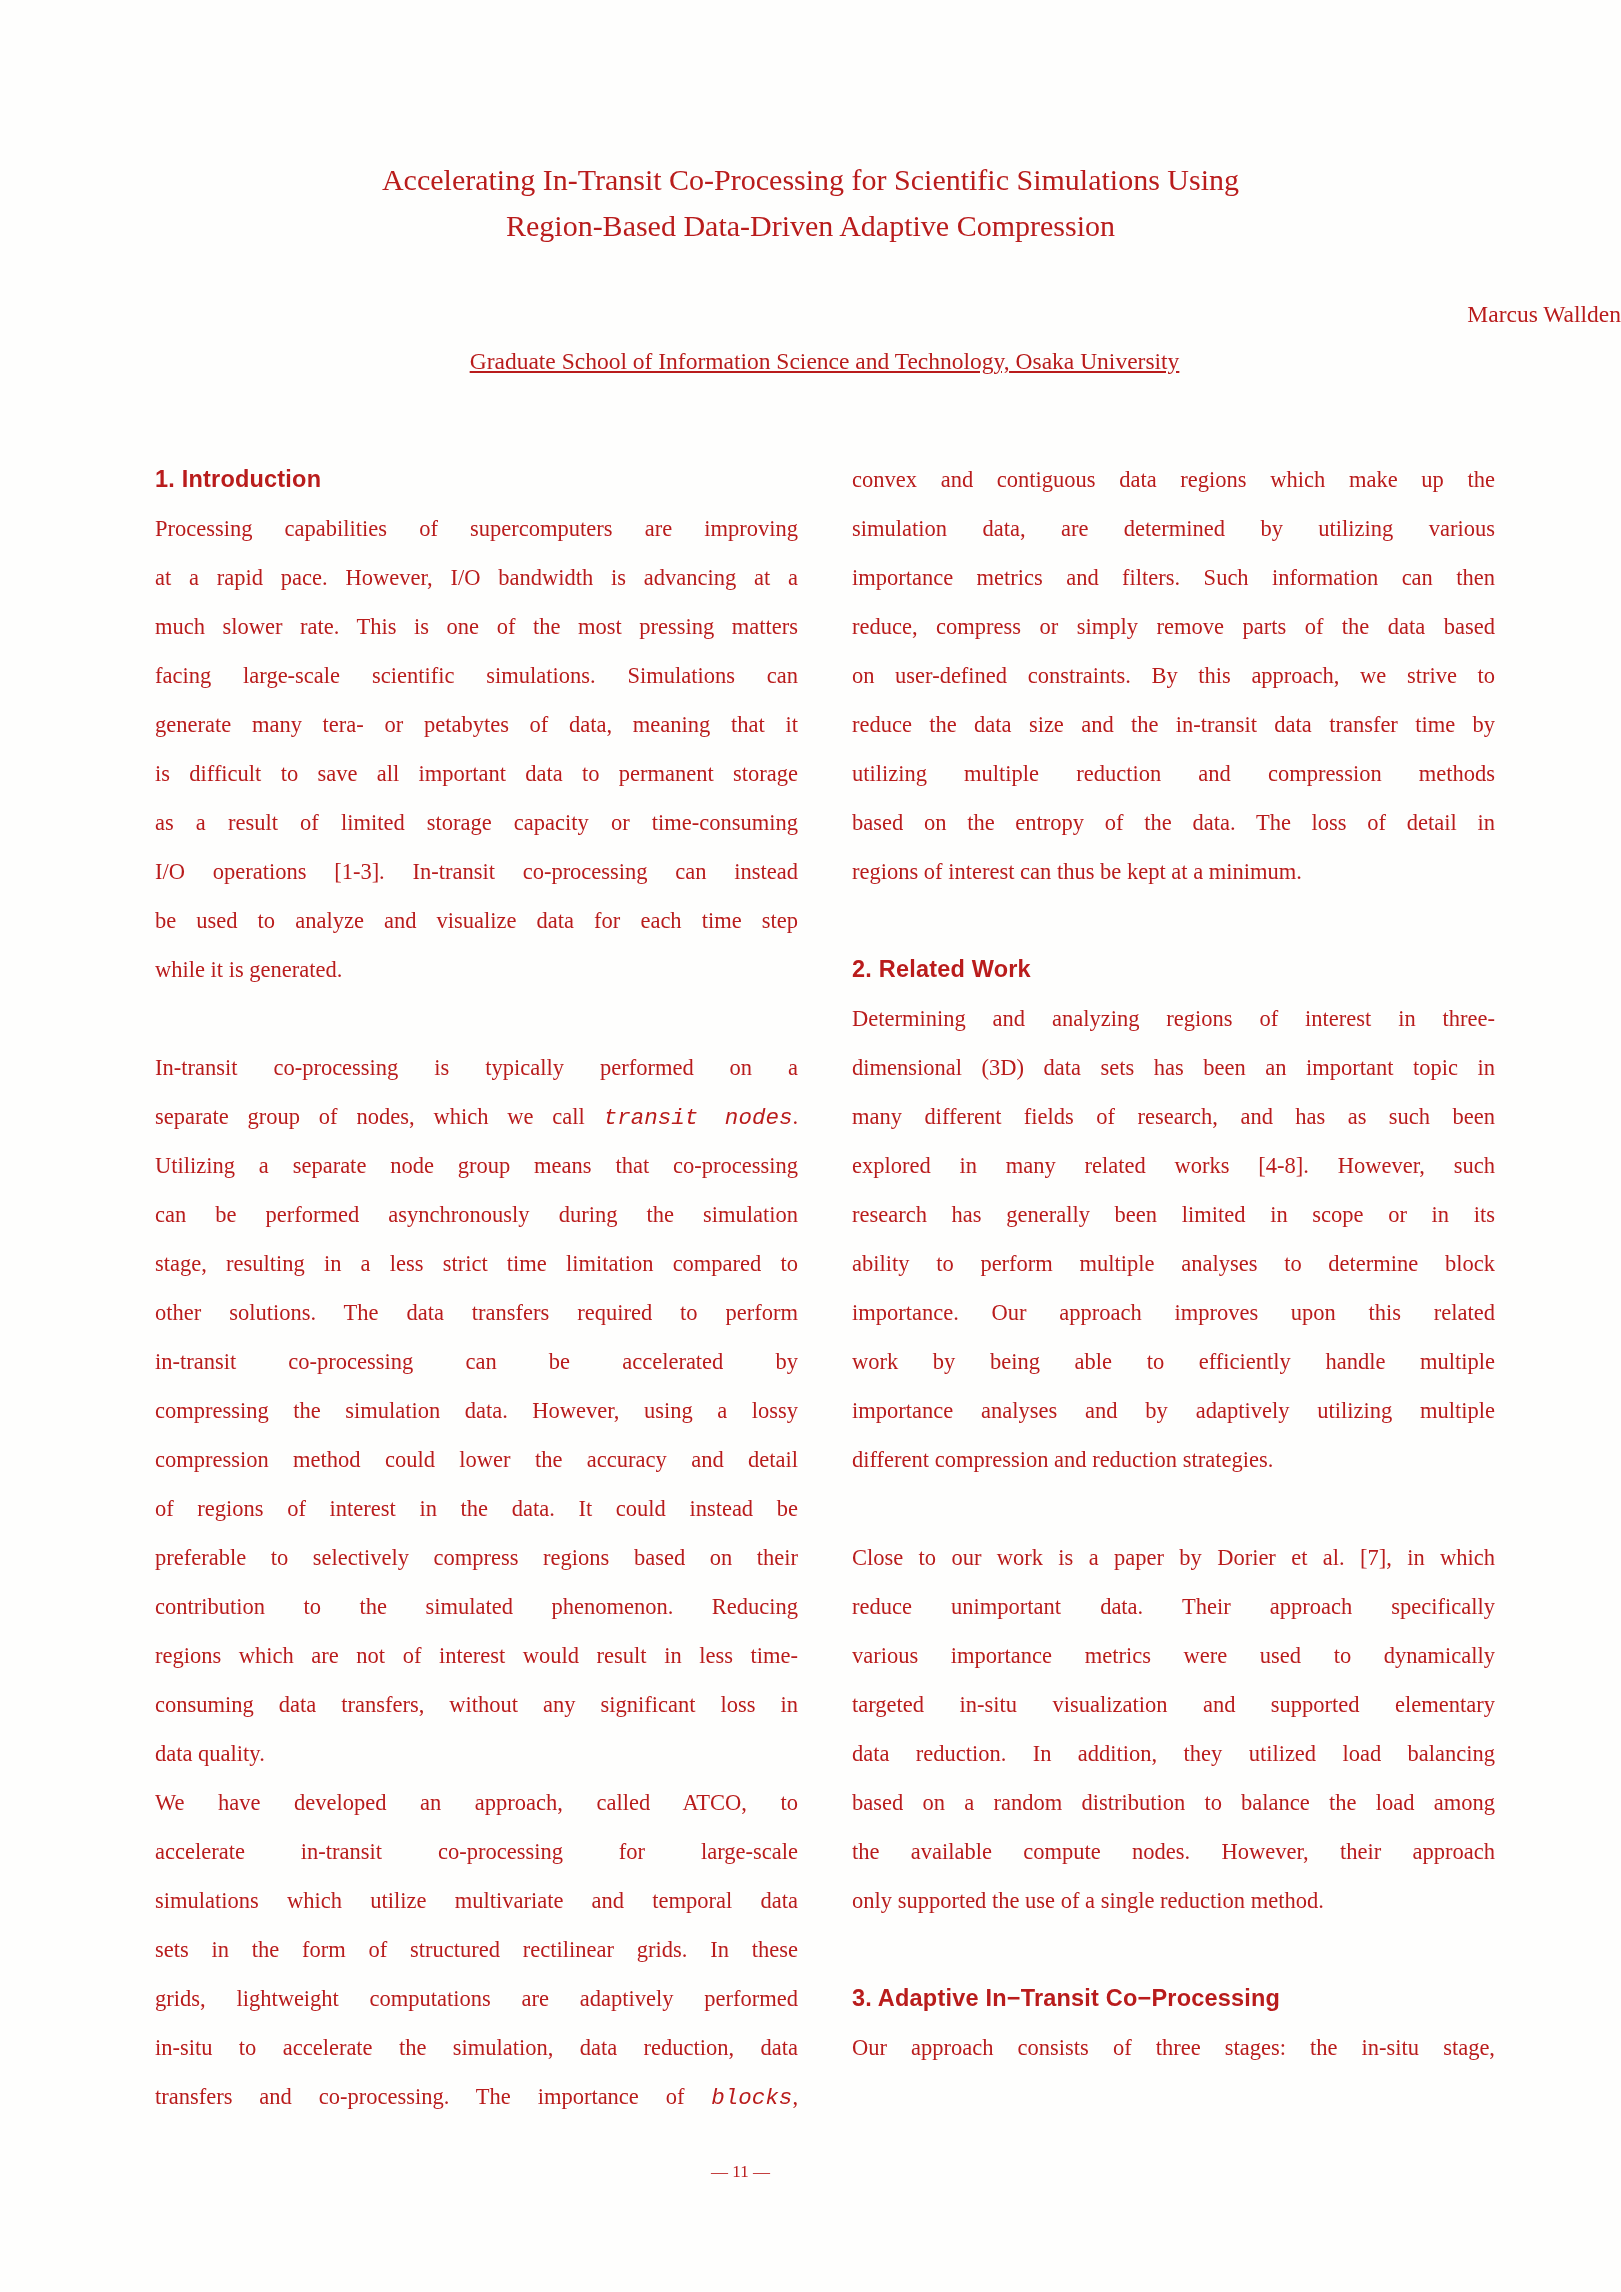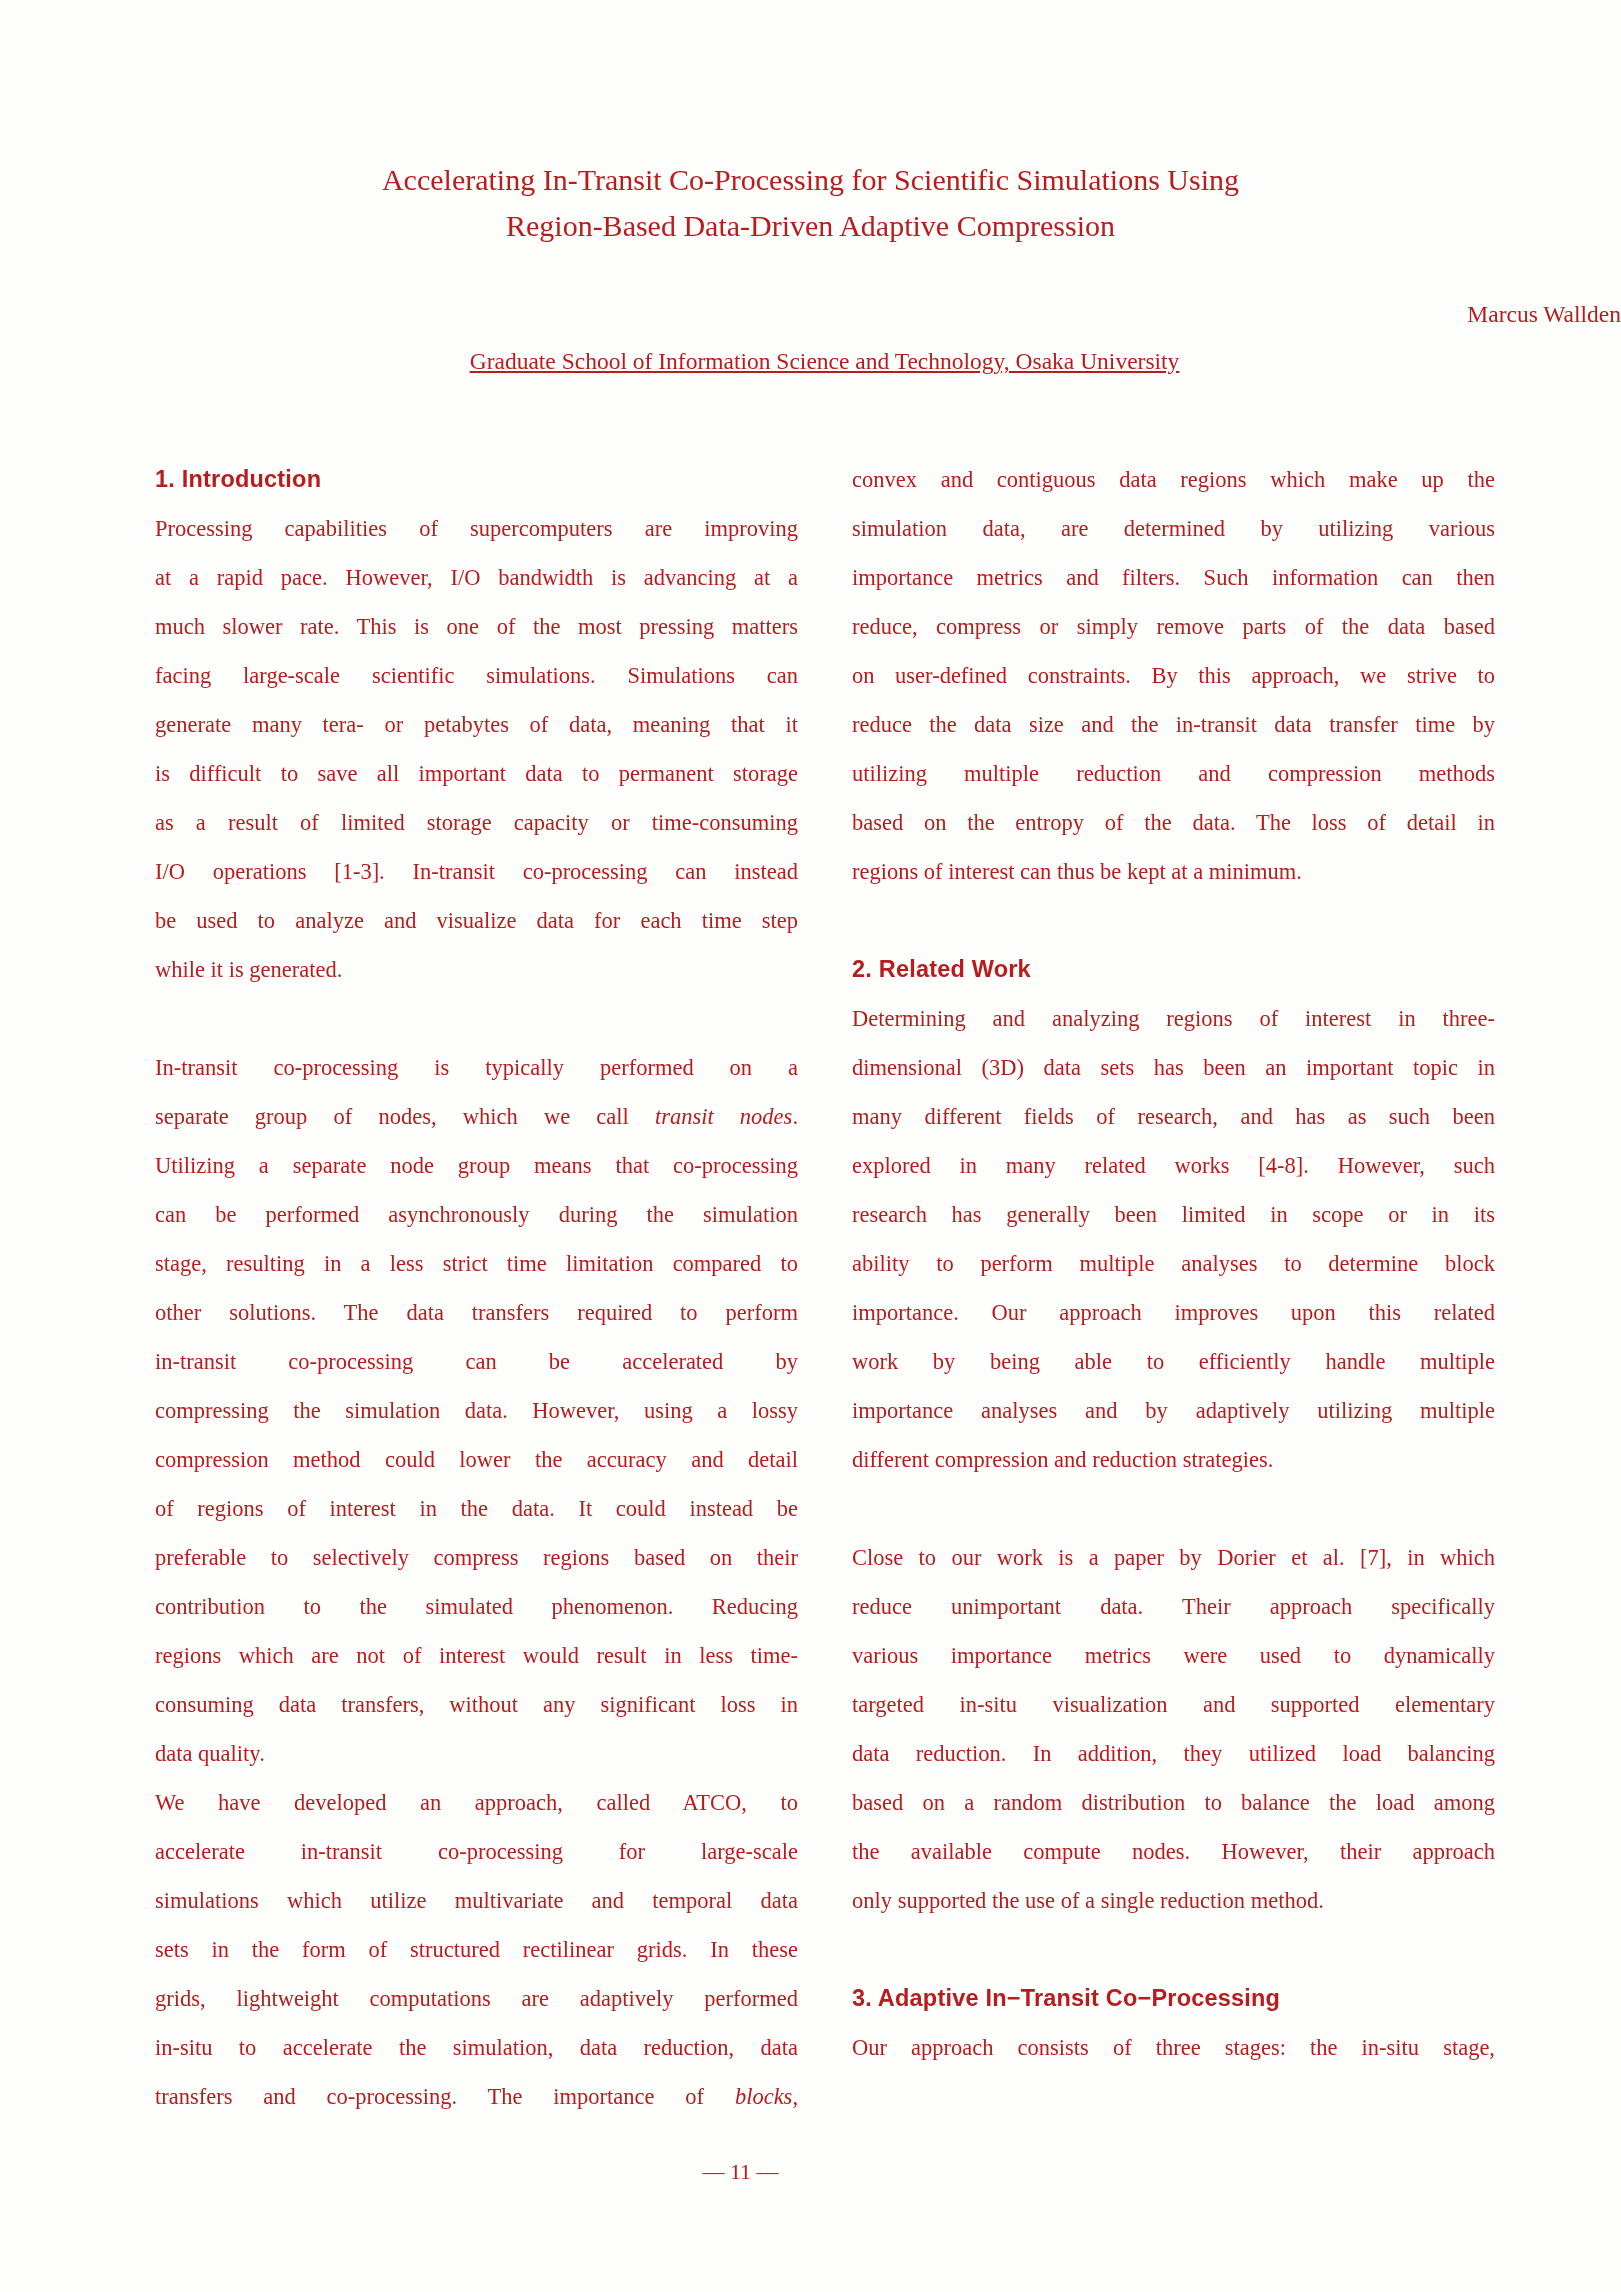--- a/index.html
+++ b/index.html
@@ -39,24 +39,24 @@
     -moz-text-align-last:justify;
   }
   .line.last{text-align-last:left;-moz-text-align-last:left;}
   .heading{
     line-height:49px;height:49px;
     font-family:"Liberation Sans", sans-serif;
     font-weight:700;font-size:23.5px;
     letter-spacing:0.2px;
   }
   .gap{height:49px;}
-  .it{font-style:italic;}
+  .it{font-style:italic;font-family:Liberation Mono, monospace;}
   .footer{
     position:absolute;left:0;top:2152px;width:1481px;
-    text-align:center;font-size:22px;line-height:39px;
+    text-align:center;font-size:17px;line-height:39px;
   }
 </style>
 </head>
 <body>
 
 <div class="page">
   <h1 class="title l1">Accelerating In-Transit Co-Processing for Scientific Simulations Using</h1>
   <h1 class="title l2">Region-Based Data-Driven Adaptive Compression</h1>
   <div class="author">Marcus Wallden</div>
   <div class="affiliation">Graduate School of Information Science and Technology, Osaka University</div>

